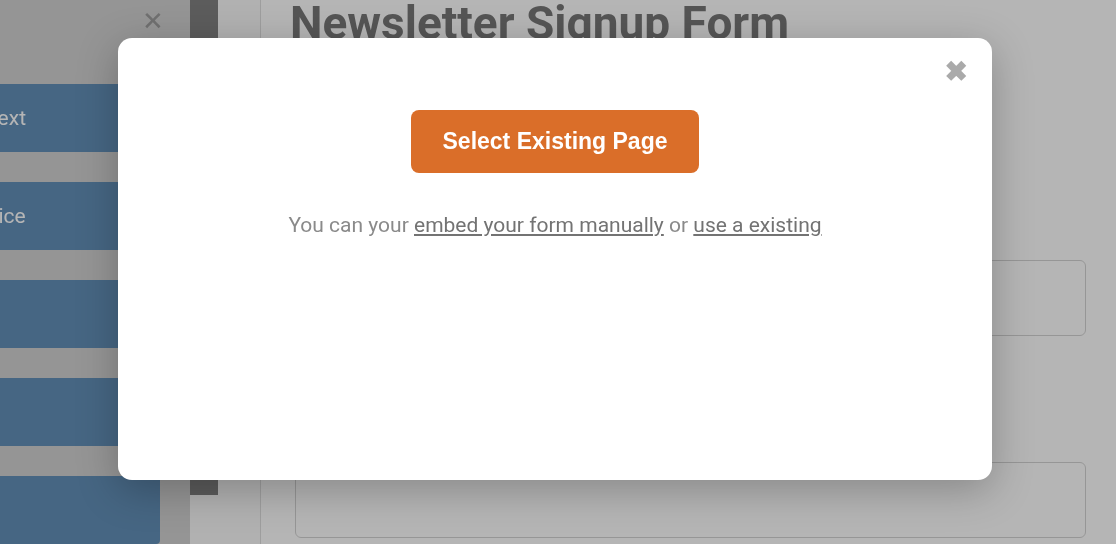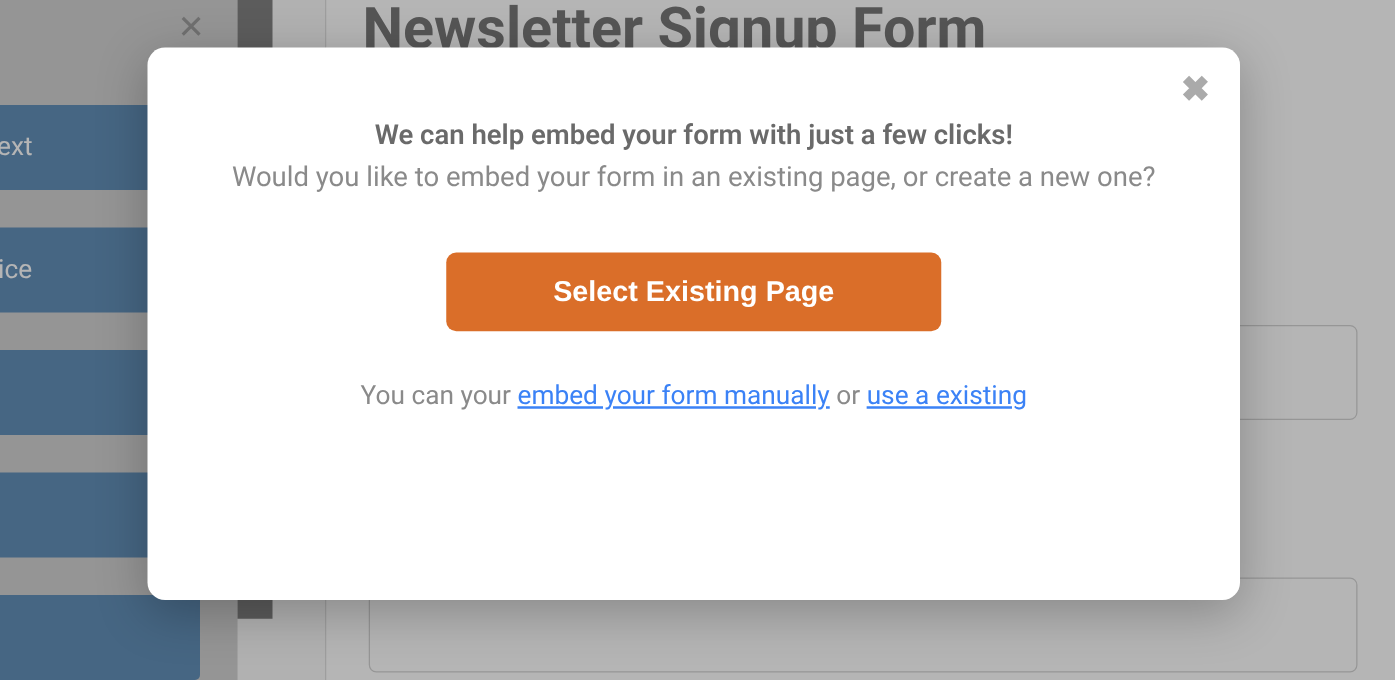--- a/index.html
+++ b/index.html
@@ -148,33 +148,33 @@
       margin-top: 42px;
     }
     .btn {
       background: #da6e29;
       color: #fff;
       font-size: 23px;
       font-weight: 600;
       border: none;
       border-radius: 8px;
       padding: 18px 0;
-      width: 396px;
+      width: 288px;
       text-align: center;
       cursor: pointer;
     }
     .footer-text {
       text-align: center;
       margin-top: 40px;
       font-size: 21px;
       color: #8a8a8a;
     }
     .footer-link {
       text-decoration: underline;
-      color: #3b82f6;
+      color: #737373;
       cursor: pointer;
     }
   </style>
 </head>
 <body>
 
 <div class="page-bg">
   <div class="content-panel"></div>
   <div class="sidebar">
     <div class="sidebar-items">
@@ -189,23 +189,19 @@
   <div class="close-x-small">✕</div>
   <div class="bg-title">Newsletter Signup Form</div>
   <div class="field-1"></div>
   <div class="field-2"></div>
 </div>
 
 <div class="backdrop"></div>
 
 <div class="modal">
   <div class="modal-close">✖</div>
-  <div class="modal-subtitle">
-    <span class="subtitle-bold">We can help embed your form with just a few clicks!</span><br>
-    <span class="subtitle-light">Would you like to embed your form in an existing page, or create a new one?</span>
-  </div>
   <div class="btn-row">
     <button class="btn">Select Existing Page</button>
   </div>
   <div class="footer-text">
     <span>You can your </span><span class="footer-link">embed your form manually</span><span> or </span><span class="footer-link">use a existing</span>
   </div>
 </div>
 
 </body></html>

